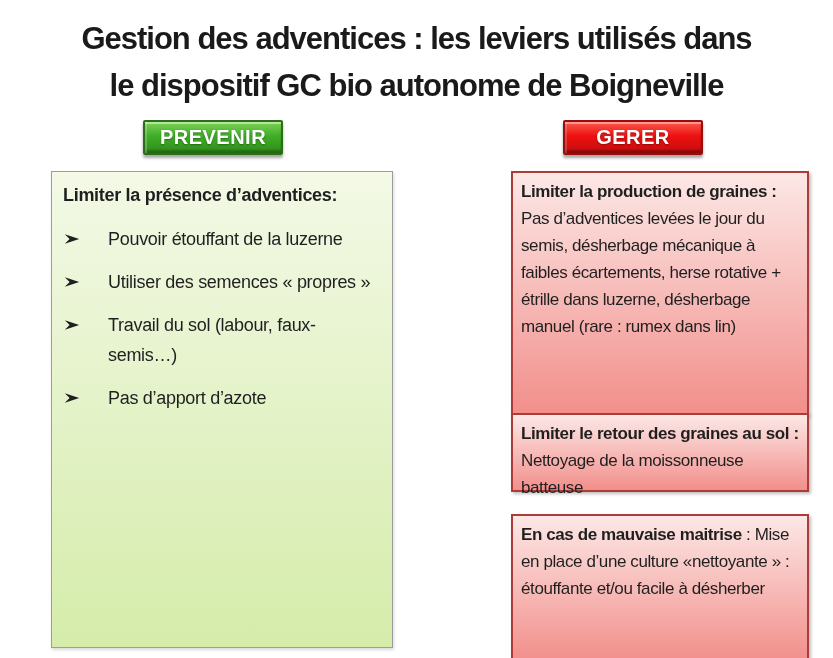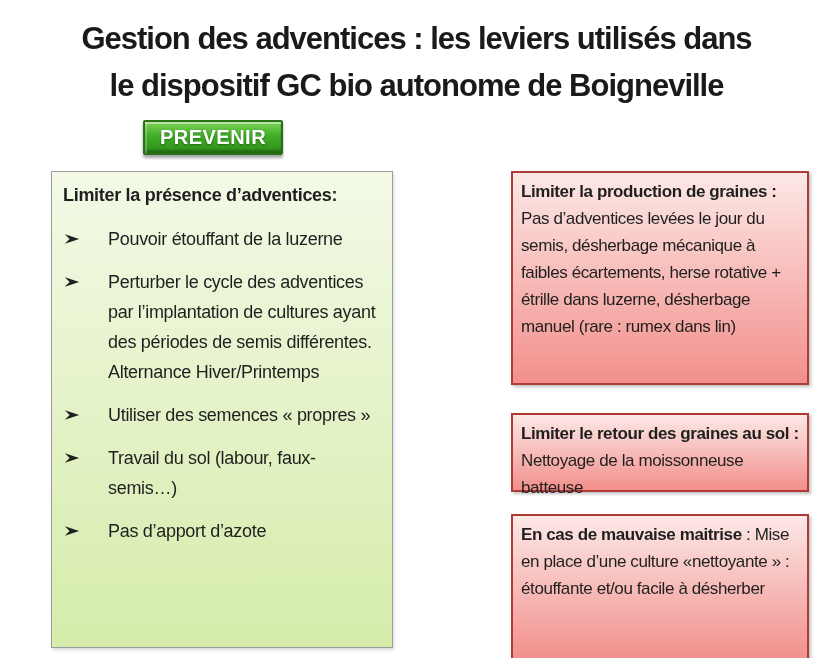--- a/index.html
+++ b/index.html
@@ -107,55 +107,48 @@
       var(--manage_box_top, #fce8e6) 0%,
       var(--manage_box_bottom, #f28f8b) 100%);
     border: 2px solid var(--manage_box_border, #ad3b38);
     box-shadow: 2px 2px 3px rgba(0,0,0,0.25);
     padding: 5px 8px;
     font-size: 17px;
     line-height: 27px;
     letter-spacing: -0.4px;
   }
   .manage-box .lead { font-weight: bold; }
-  .manage-box-1 { top: 171px; height: 214px; }
+  .manage-box-1 { top: 171px; height: 244px; }
   .manage-box-2 { top: 413px; height: 79px; }
   .manage-box-3 { top: 514px; height: 148px; }
 </style>
 </head>
 <body>
 
 <div id="slide">
 
   <div class="slide-title">
     <div>Gestion des adventices : les leviers utilisés dans</div>
     <div>le dispositif GC bio autonome de Boigneville</div>
   </div>
 
   <div class="pill-button btn-prevenir">PREVENIR</div>
 
+  <div class="pill-button btn-gerer">GERER</div>
 
   <div class="prevent-box">
     <div class="prevent-heading">Limiter la présence d’adventices:</div>
     <ul class="bullet-list">
       <li class="bullet-item">
         <span class="arrow-bullet">
           <svg viewBox="0 0 20 16" xmlns="http://www.w3.org/2000/svg">
               <path d="M1 2 L19 8 L1 14 L7 8 Z" fill="#1f1f1f"></path>
             </svg>
         </span>
         <span>Pouvoir étouffant de la luzerne</span>
-      </li>
-      <li class="bullet-item">
-        <span class="arrow-bullet">
-          <svg viewBox="0 0 20 16" xmlns="http://www.w3.org/2000/svg">
-              <path d="M1 2 L19 8 L1 14 L7 8 Z" fill="#1f1f1f"></path>
-            </svg>
-        </span>
-        <span>Perturber le cycle des adventices par l’implantation de cultures ayant des périodes de semis différentes. Alternance Hiver/Printemps</span>
       </li>
       <li class="bullet-item">
         <span class="arrow-bullet">
           <svg viewBox="0 0 20 16" xmlns="http://www.w3.org/2000/svg">
               <path d="M1 2 L19 8 L1 14 L7 8 Z" fill="#1f1f1f"></path>
             </svg>
         </span>
         <span>Utiliser des semences « propres »</span>
       </li>
       <li class="bullet-item">

